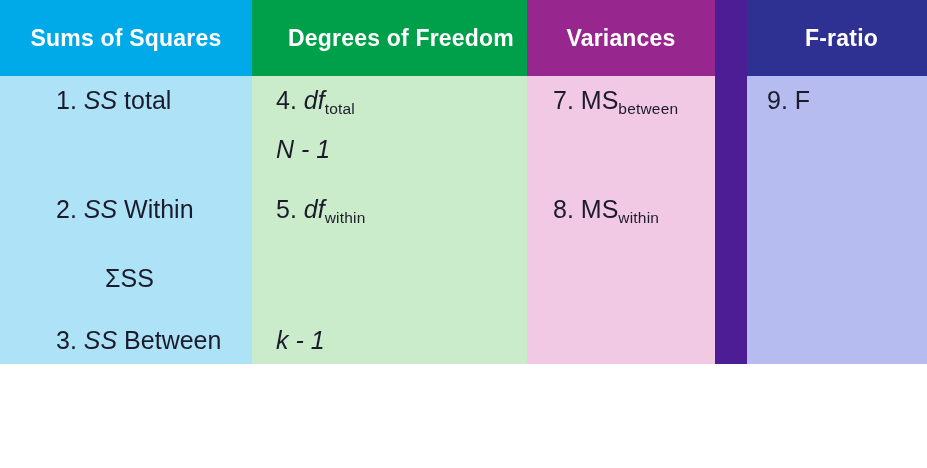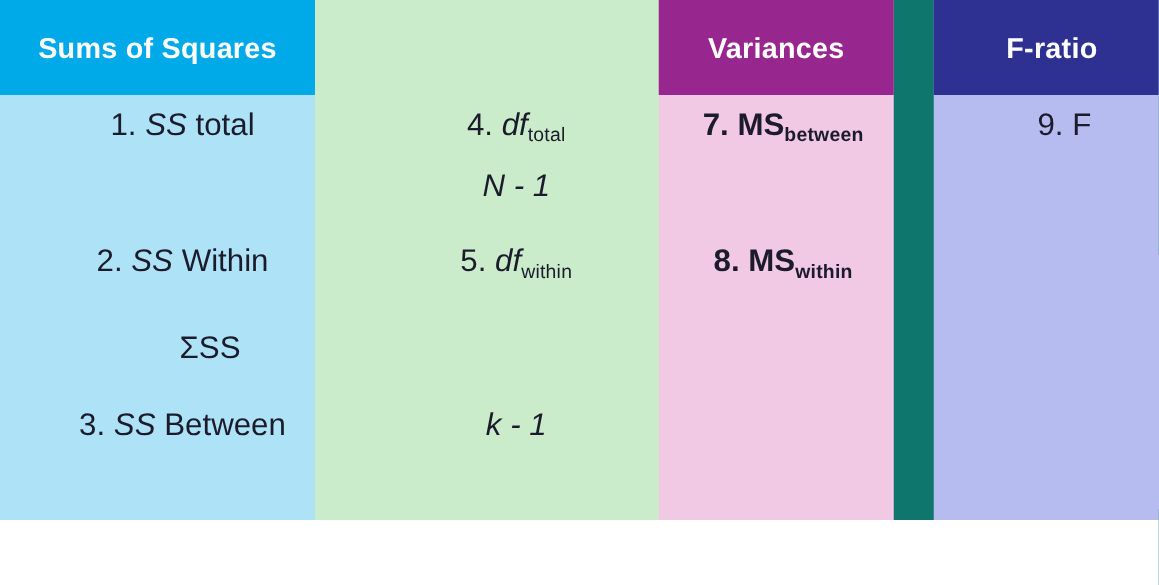--- a/index.html
+++ b/index.html
@@ -6,24 +6,23 @@
     margin: 0;
     padding: 0;
     background: #ffffff;
   }
   body {
     font-family: "Liberation Sans", sans-serif;
   }
   #anova-table {
     position: relative;
     width: 927px;
-    height: 416px;
+    height: 364px;
     overflow: hidden;
-    background: #0f766e;
-    text-align: center;
+    background: #4c1d95;
   }
   .col {
     position: absolute;
     top: 0;
     bottom: 0;
     box-sizing: border-box;
   }
   .col-head {
     position: absolute;
     top: 0;
@@ -68,30 +67,30 @@
     font-size: 0.62em;
     vertical-align: baseline;
     position: relative;
     top: 0.32em;
     font-style: normal;
     letter-spacing: 0.2px;
   }
   
   #col-ss { left: 0px; width: 252px; background: #aee2f7; }
   #col-ss .col-head { background: #00a9e8; }
-  #col-ss .cell { padding-left: 40px; }
-  #col-ss .cell.indent { padding-left: 84px; }
+  #col-ss .cell { padding-left: 56px; }
+  #col-ss .cell.indent { padding-left: 105px; }
   
   #col-df { left: 252px; width: 298px; background: #cbeccb; }
   #col-df .col-head { background: #00a04b; }
   #col-df .cell { padding-left: 24px; }
   
   #col-var { left: 527px; width: 188px; background: #f2c9e4; }
   #col-var .col-head { background: #97268f; }
-  #col-var .cell { padding-left: 11px; font-weight: bold; }
+  #col-var .cell { padding-left: 26px; }
   
   #col-f { left: 747px; width: 189px; background: #b6bbf0; padding-left: 17px; }
   #col-f .col-head { background: #2e3192; }
   #col-f .cell { padding-left: 20px; }
 
   .row-1 { top: 8px; }
   .row-2 { top: 117px; }
   .row-3 { top: 248px; }
 </style>
 </head>
@@ -117,20 +116,23 @@
       </div>
 
       <div class="cell row-3">
         <span class="line"><span>3.</span><span>&nbsp;</span><span class="ital">SS</span><span> Between</span></span>
       </div>
 
     </div>
   </div>
 
   <div class="col" id="col-df">
+    <div class="col-head">
+      <span>Degrees of Freedom</span>
+    </div>
     <div class="col-body">
 
       <div class="cell row-1">
         <span class="line"><span>4.</span><span>&nbsp;</span><span class="ital">df</span><span class="sub">total</span></span>
         <span class="line"><span class="ital">N</span><span class="ital"> - 1</span></span>
       </div>
 
       <div class="cell row-2">
         <span class="line"><span>5.</span><span>&nbsp;</span><span class="ital">df</span><span class="sub">within</span></span>
       </div>

